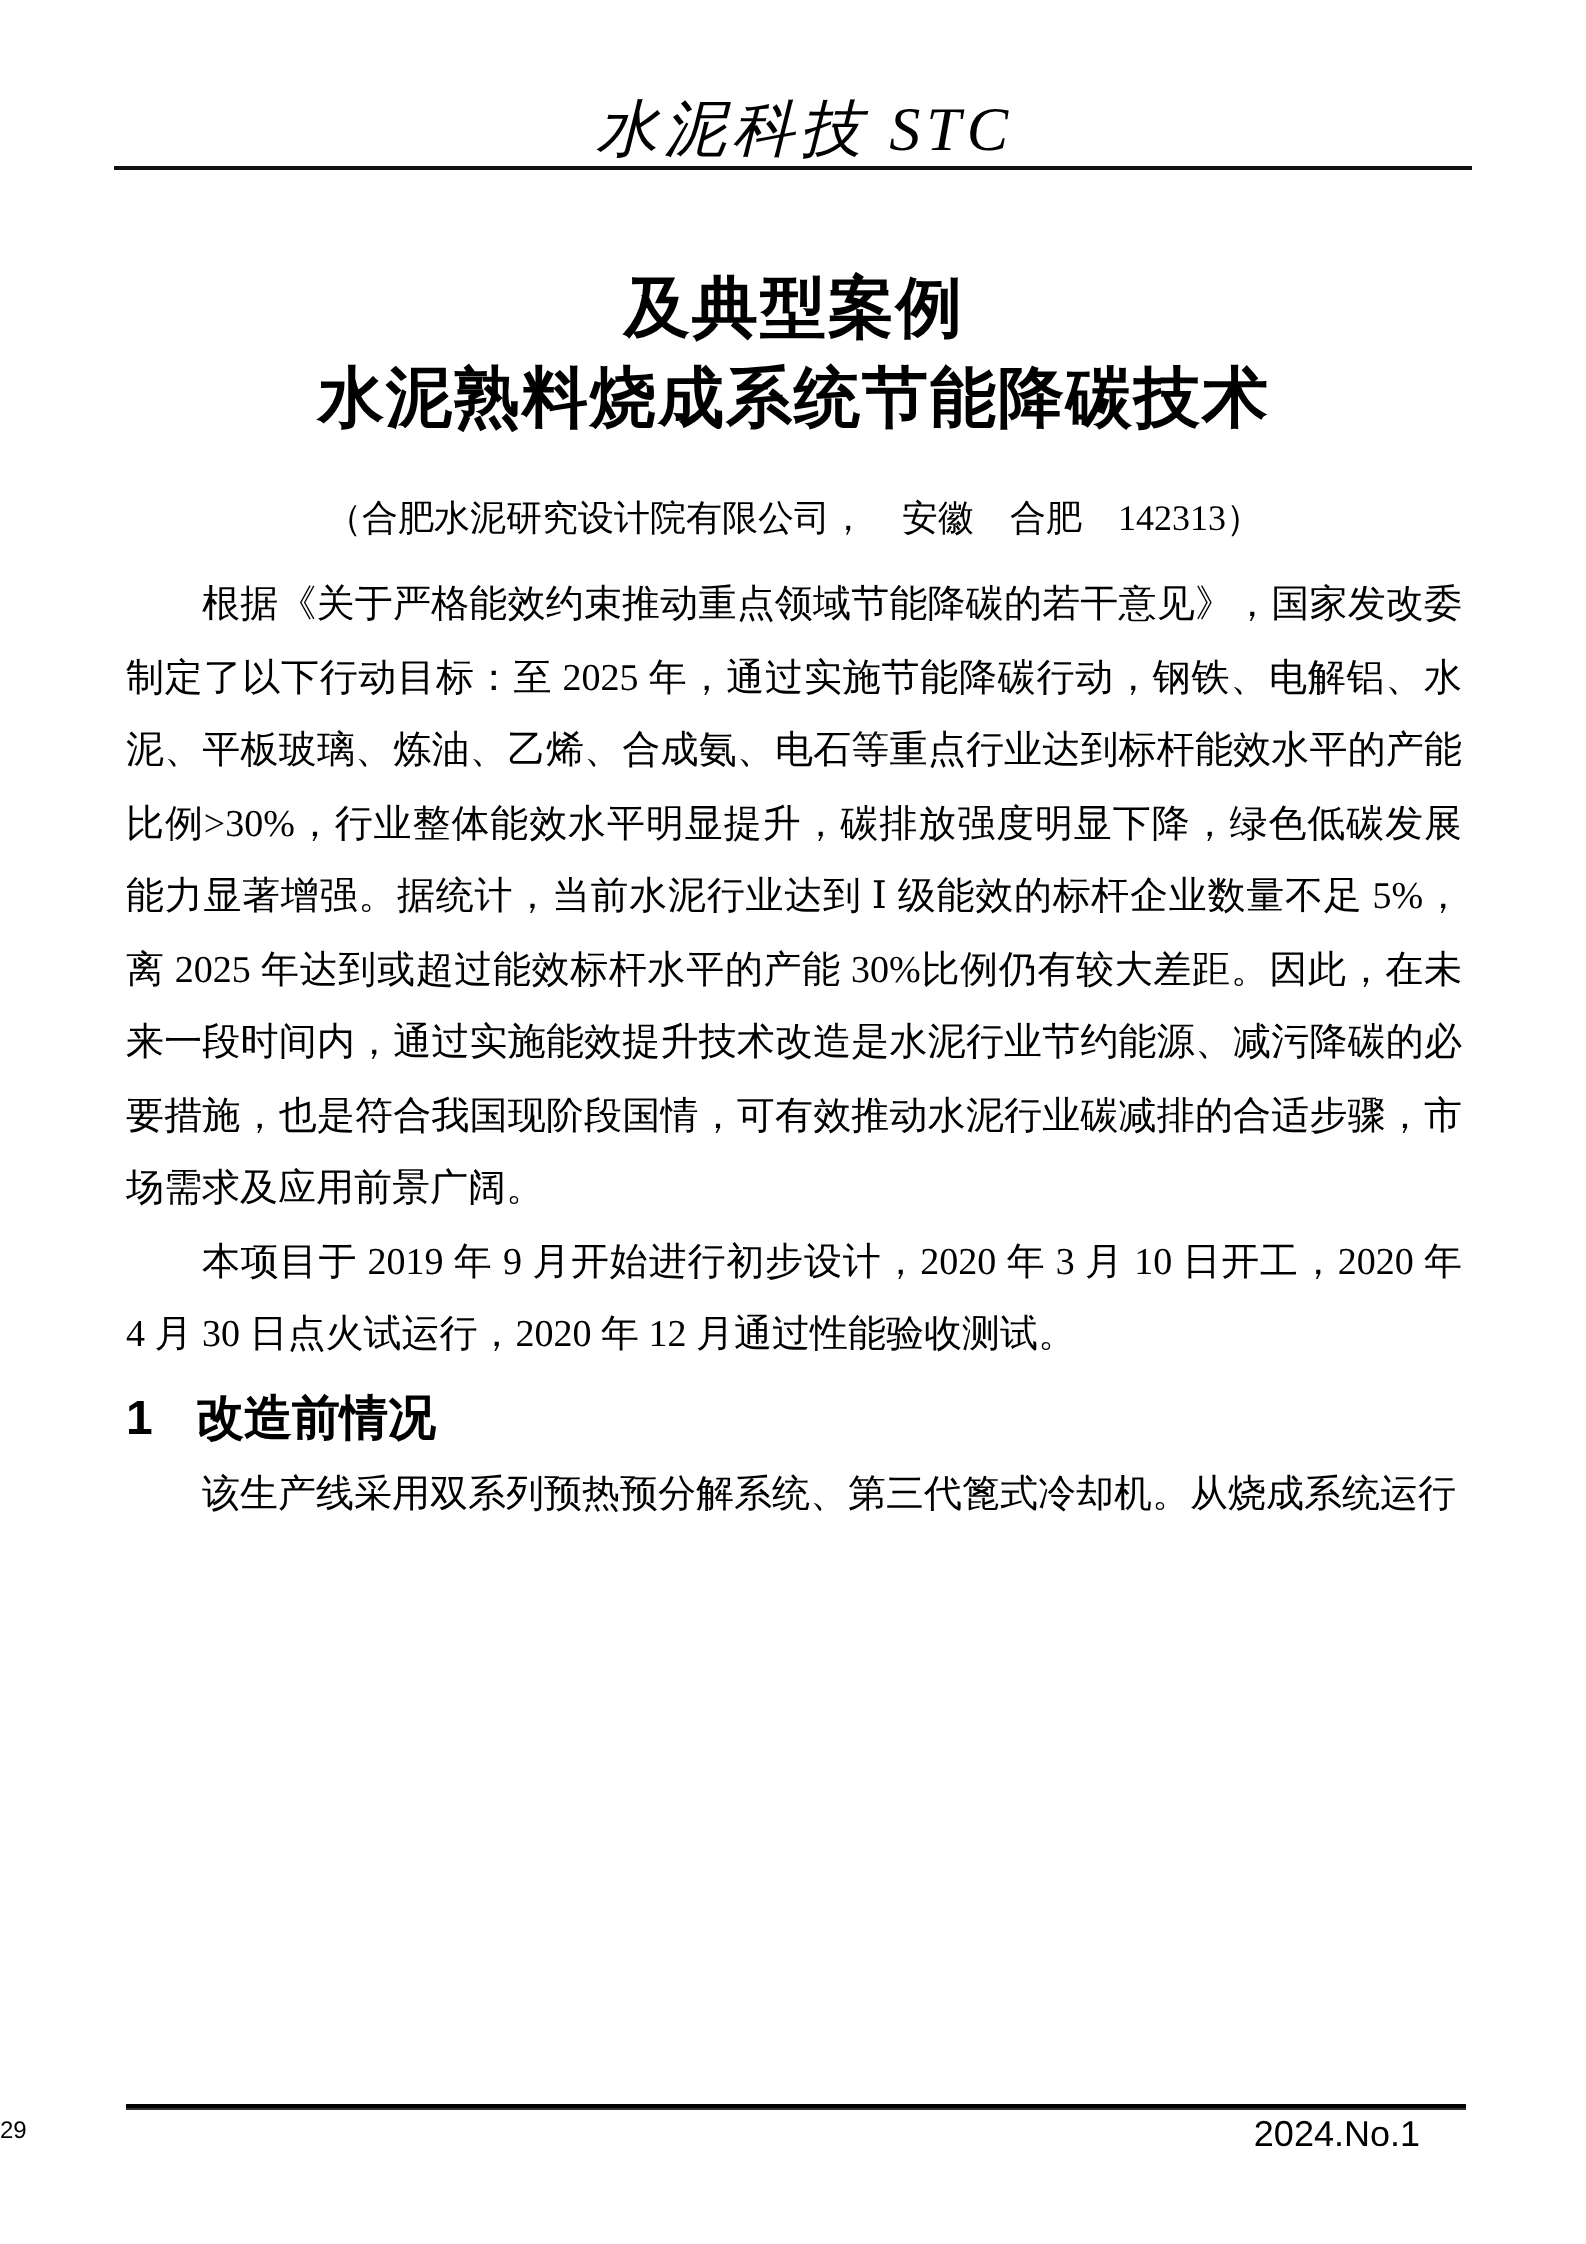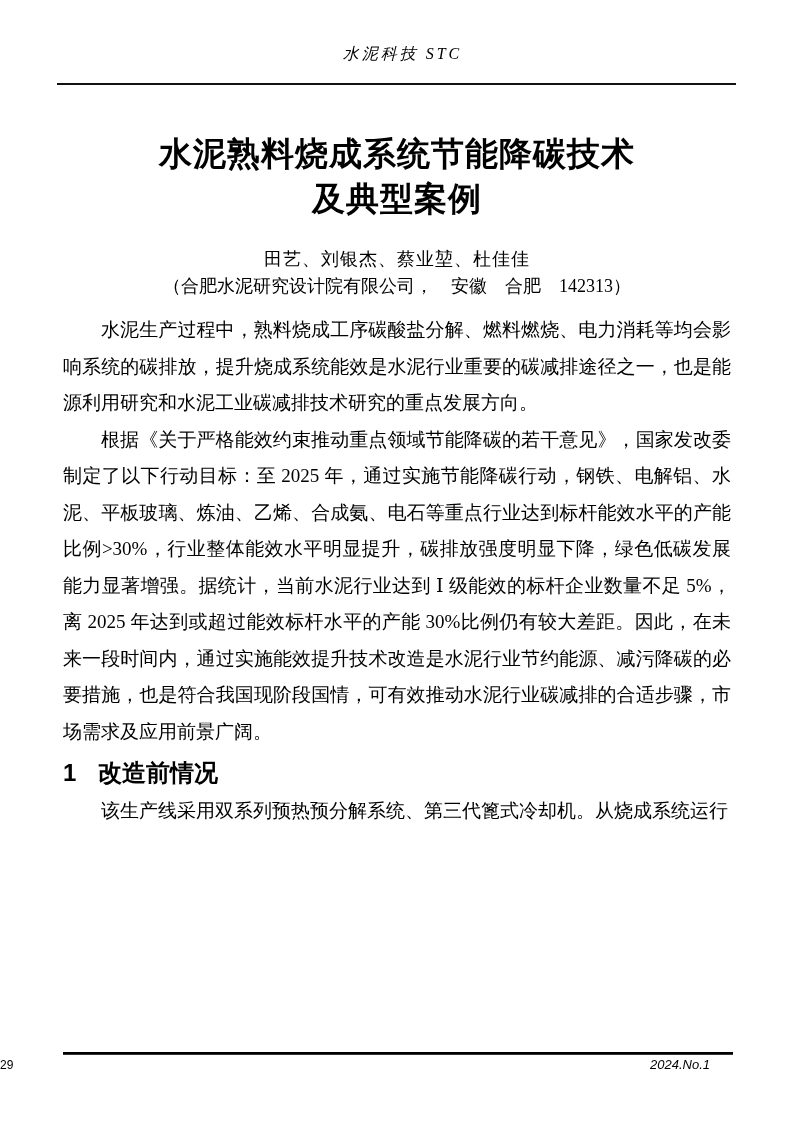--- a/index.html
+++ b/index.html
@@ -10,21 +10,21 @@
     background: #ffffff;
     color: #000000;
     overflow: hidden;
     font-family: "Liberation Serif", "DejaVu Serif", serif;
   }
   
   .journal-header {
     position: absolute;
     top: 44px; left: 12px; right: 0;
     text-align: center;
-    font-size: 16px;
+    font-size: 31px;
     font-style: italic;
     letter-spacing: 3px;
     font-family: "Liberation Serif", "DejaVu Serif", serif;
   }
   .header-rule {
     position: absolute;
     top: 83px; left: 57px; width: 679px;
     border-top: 2px solid #111111;
   }
   
@@ -83,47 +83,45 @@
     position: absolute;
     top: 1058px; left: 0; right: 0;
     text-align: left;
     font-family: "Liberation Sans", "DejaVu Sans", sans-serif;
     font-size: 12px;
   }
   .footer-issue {
     position: absolute;
     top: 1057px; right: 83px;
     font-family: "Liberation Sans", "DejaVu Sans", sans-serif;
-    font-size: 13px;
-    font-style: italic;
+    font-size: 18px;
   }
 </style>
 </head>
 <body>
 
 <div class="page">
 
   <div class="journal-header">水泥科技 STC</div>
 
   <div class="header-rule"></div>
 
   <div class="content">
 
     <h1 class="article-title">
+      <span>及典型案例</span>
       <span>水泥熟料烧成系统节能降碳技术</span>
-      <span>及典型案例</span>
     </h1>
 
-    <div class="authors">田艺、刘银杰、蔡业堃、杜佳佳</div>
 
     <div class="affiliation">（合肥水泥研究设计院有限公司，　安徽　合肥　142313）</div>
 
     <div class="body">
-      <p>水泥生产过程中，熟料烧成工序碳酸盐分解、燃料燃烧、电力消耗等均会影响系统的碳排放，提升烧成系统能效是水泥行业重要的碳减排途径之一，也是能源利用研究和水泥工业碳减排技术研究的重点发展方向。</p>
       <p>根据《关于严格能效约束推动重点领域节能降碳的若干意见》，国家发改委制定了以下行动目标：至 2025 年，通过实施节能降碳行动，钢铁、电解铝、水泥、平板玻璃、炼油、乙烯、合成氨、电石等重点行业达到标杆能效水平的产能比例&gt;30%，行业整体能效水平明显提升，碳排放强度明显下降，绿色低碳发展能力显著增强。据统计，当前水泥行业达到 Ⅰ 级能效的标杆企业数量不足 5%，离 2025 年达到或超过能效标杆水平的产能 30%比例仍有较大差距。因此，在未来一段时间内，通过实施能效提升技术改造是水泥行业节约能源、减污降碳的必要措施，也是符合我国现阶段国情，可有效推动水泥行业碳减排的合适步骤，市场需求及应用前景广阔。</p>
+      <p>本项目于 2019 年 9 月开始进行初步设计，2020 年 3 月 10 日开工，2020 年 4 月 30 日点火试运行，2020 年 12 月通过性能验收测试。</p>
 
       <h2 class="section-heading">
         <span class="sec-num">1</span><span>改造前情况</span>
       </h2>
 
       <p>该生产线采用双系列预热预分解系统、第三代篦式冷却机。从烧成系统运行</p>
     </div>
 
   </div>
 

